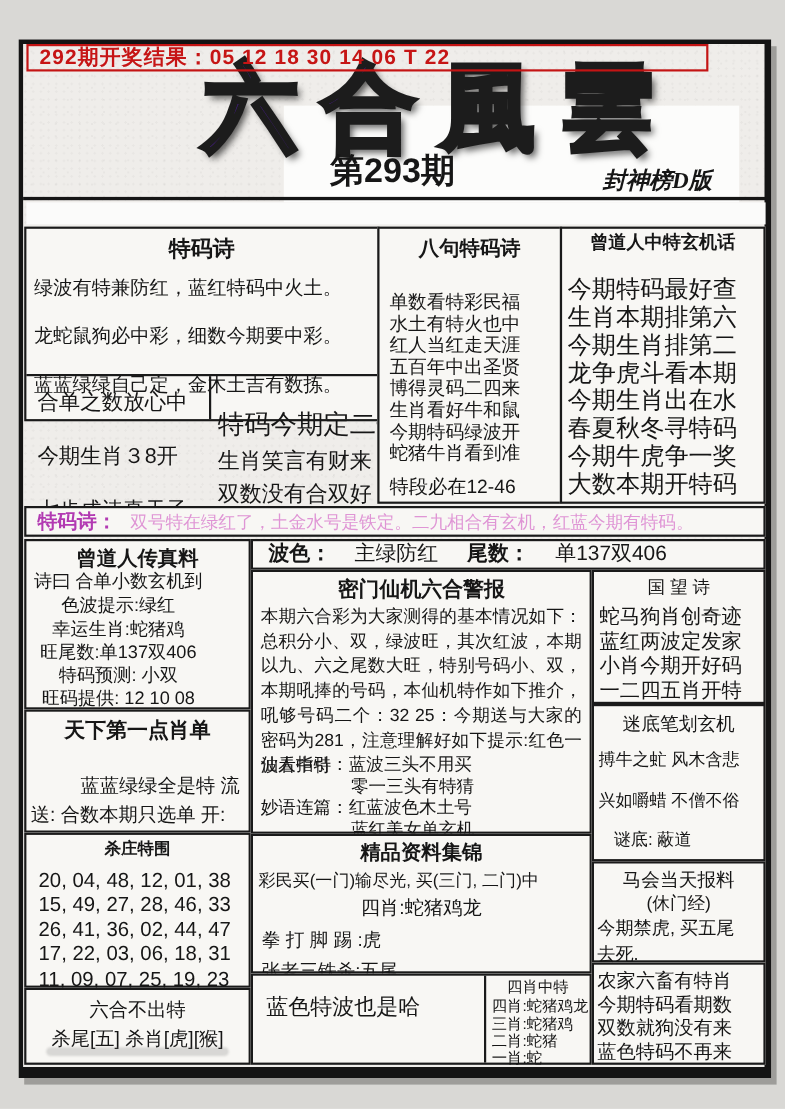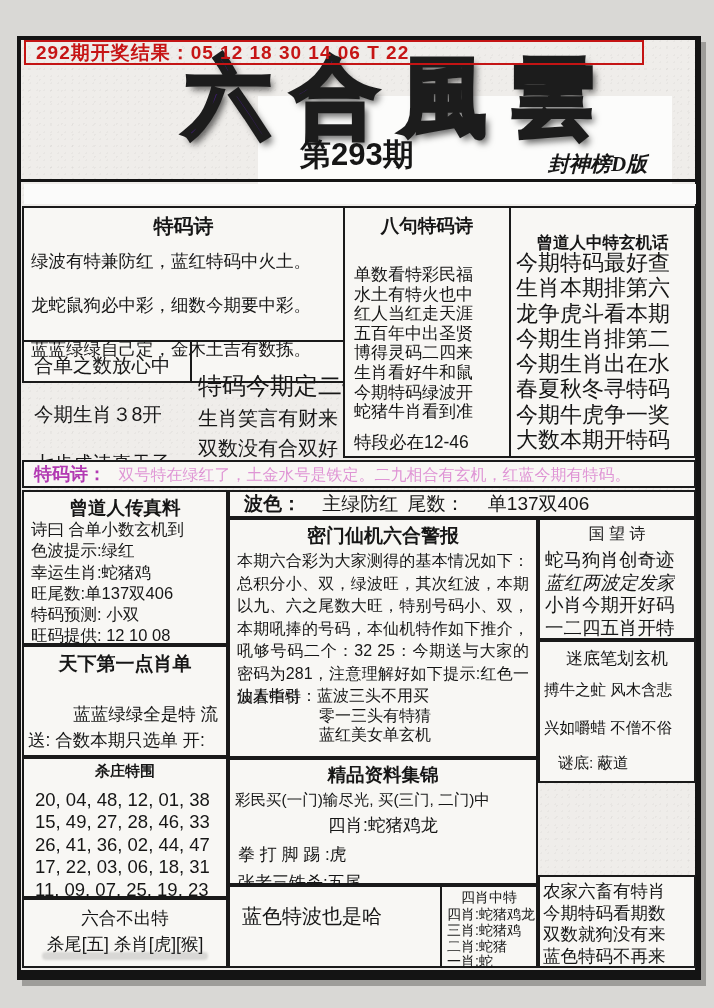--- a/index.html
+++ b/index.html
@@ -102,48 +102,48 @@
       <div class="ln" style="font-size:17px;line-height:19.6px;">五百年中出圣贤</div>
       <div class="ln" style="font-size:17px;line-height:19.6px;">博得灵码二四来</div>
       <div class="ln" style="font-size:17px;line-height:19.6px;">生肖看好牛和鼠</div>
       <div class="ln" style="font-size:17px;line-height:19.6px;">今期特码绿波开</div>
       <div class="ln" style="font-size:17px;line-height:19.6px;">蛇猪牛肖看到准</div>
     </div>
     <div class="ln" style="position:absolute;left:9px;top:222px;font-size:17.5px;">特段必在12-46</div>
   </div>
 
   <div class="box" style="left:509px;top:206px;width:187px;height:252px;">
-    <div class="ttl" style="font-size:16.5px;padding-top:24px;">曾道人中特玄机话</div>
+    <div class="ttl" style="font-size:16.5px;padding-top:1px;">曾道人中特玄机话</div>
     <div style="position:absolute;left:5px;top:42px;">
       <div class="ln" style="font-size:22px;line-height:25.3px;">今期特码最好查</div>
       <div class="ln" style="font-size:22px;line-height:25.3px;">生肖本期排第六</div>
+      <div class="ln" style="font-size:22px;line-height:25.3px;">今期生肖排第二</div>
       <div class="ln" style="font-size:22px;line-height:25.3px;">龙争虎斗看本期</div>
-      <div class="ln" style="font-size:22px;line-height:25.3px;">今期生肖排第二</div>
       <div class="ln" style="font-size:22px;line-height:25.3px;">今期生肖出在水</div>
       <div class="ln" style="font-size:22px;line-height:25.3px;">春夏秋冬寻特码</div>
       <div class="ln" style="font-size:22px;line-height:25.3px;">今期牛虎争一奖</div>
       <div class="ln" style="font-size:22px;line-height:25.3px;">大数本期开特码</div>
     </div>
   </div>
 
   <div class="box ln" style="left:22px;top:460px;width:674px;height:28px;line-height:24px;padding-left:10px;">
     <span style="color:#b23ab2;font-weight:bold;font-size:18px;">特码诗：</span>
     <span style="color:#df95d5;font-size:16px;margin-left:8px;">双号特在绿红了，土金水号是铁定。二九相合有玄机，红蓝今期有特码。</span>
   </div>
 
   <div class="box ln" style="left:228px;top:490px;width:468px;height:28px;line-height:24px;padding-left:14px;font-size:19px;">
     <span style="font-weight:bold;">波色：</span>
     <span style="margin-left:16px;">主绿防红</span>
-    <span style="font-weight:normal;margin-left:4px;">尾数：</span>
+    <span style="font-weight:bold;margin-left:21px;">尾数：</span>
     <span style="margin-left:18px;">单137双406</span>
   </div>
 
   <div class="box" style="left:22px;top:490px;width:206px;height:155px;">
     <div class="ttl" style="font-size:18.5px;padding-top:3px;">曾道人传真料</div>
-    <div style="position:absolute;left:7px;top:27px;">
+    <div style="position:absolute;left:7px;top:27px;text-align:center;">
       <div class="ln" style="font-size:16.5px;line-height:21.3px;">诗曰 合单小数玄机到</div>
       <div class="ln" style="font-size:16.5px;line-height:21.3px;">色波提示:绿红</div>
       <div class="ln" style="font-size:16.5px;line-height:21.3px;">幸运生肖:蛇猪鸡</div>
       <div class="ln" style="font-size:16.5px;line-height:21.3px;">旺尾数:单137双406</div>
       <div class="ln" style="font-size:16.5px;line-height:21.3px;">特码预测: 小双</div>
       <div class="ln" style="font-size:16.5px;line-height:21.3px;">旺码提供: 12 10 08</div>
     </div>
   </div>
 
   <div class="box" style="left:22px;top:645px;width:206px;height:112px;">
@@ -170,20 +170,23 @@
   </div>
 
   <div class="box" style="left:228px;top:518px;width:310px;height:240px;">
     <div class="ttl" style="font-size:19px;padding-top:3px;">密门仙机六合警报</div>
     <div style="padding:1px 7px 0 7px;font-size:16px;line-height:22.6px;text-align:justify;">本期六合彩为大家测得的基本情况如下：总积分小、双，绿波旺，其次红波，本期以九、六之尾数大旺，特别号码小、双，本期吼捧的号码，本仙机特作如下推介，吼够号码二个：32 25：今期送与大家的密码为281，注意理解好如下提示:红色一波看中特</div>
     <div style="position:absolute;left:7px;top:166px;">
       <div class="ln" style="font-size:16px;line-height:19.5px;">
         <span>仙人指引：</span><span>蓝波三头不用买</span>
       </div>
       <div class="ln" style="font-size:16px;line-height:19.5px;padding-left:82px;">零一三头有特猜</div>
+      <div class="ln" style="font-size:16px;line-height:19.5px;">
+        <span>妙语连篇：</span><span>红蓝波色木土号</span>
+      </div>
       <div class="ln" style="font-size:16px;line-height:19.5px;padding-left:82px;">蓝红美女单玄机</div>
     </div>
   </div>
 
   <div class="box" style="left:228px;top:758px;width:310px;height:127px;">
     <div class="ttl" style="font-size:18.5px;padding-top:2px;">精品资料集锦</div>
     <div class="ln" style="font-size:15.5px;padding:3px 0 0 5px;">彩民买(一门)输尽光, 买(三门, 二门)中</div>
     <div class="ln ttl" style="font-size:17.5px;padding-top:2px;font-weight:normal;">四肖:蛇猪鸡龙</div>
     <div class="ln" style="font-size:17px;padding:6px 0 0 8px;">拳 打 脚 踢 :虎</div>
     <div class="ln" style="font-size:17px;padding:5px 0 0 8px;">张老三铁杀:五尾</div>
@@ -202,33 +205,39 @@
         <div class="ln" style="font-size:14px;line-height:15.8px;">二肖:蛇猪</div>
         <div class="ln" style="font-size:14px;line-height:15.8px;">一肖:蛇</div>
       </div>
     </div>
   </div>
 
   <div class="box" style="left:538px;top:518px;width:158px;height:122px;">
     <div class="ttl" style="font-size:16px;padding-top:4px;font-weight:normal;">国 望 诗</div>
     <div style="position:absolute;left:5px;top:29px;">
       <div class="ln" style="font-size:18.5px;line-height:22.5px;">蛇马狗肖创奇迹</div>
-      <div class="ln" style="font-size:18.5px;line-height:22.5px;font-style:italic;">蓝红两波定发家</div>
+      <div class="ln" style="font-size:18.5px;line-height:22.5px;">蓝红两波定发家</div>
       <div class="ln" style="font-size:18.5px;line-height:22.5px;">小肖今期开好码</div>
       <div class="ln" style="font-size:18.5px;line-height:22.5px;">一二四五肖开特</div>
     </div>
   </div>
 
   <div class="box" style="left:538px;top:640px;width:158px;height:143px;">
     <div class="ttl" style="font-size:17px;padding-top:5px;font-weight:normal;">迷底笔划玄机</div>
     <div class="ln" style="position:absolute;left:4px;top:38px;font-size:15.5px;">搏牛之虻 风木含悲</div>
     <div class="ln" style="position:absolute;left:4px;top:76px;font-size:15.5px;">兴如嚼蜡 不僧不俗</div>
     <div class="ln" style="position:absolute;left:18px;top:111px;font-size:15.5px;">谜底: 蔽道</div>
   </div>
 
+  <div class="box" style="left:538px;top:783px;width:158px;height:92px;">
+    <div class="ttl" style="font-size:17px;padding-top:3px;font-weight:normal;">马会当天报料</div>
+    <div class="ttl" style="font-size:16px;font-weight:normal;">(休门经)</div>
+    <div class="ln" style="font-size:16.5px;padding:1px 0 0 3px;">今期禁虎, 买五尾</div>
+    <div class="ln" style="font-size:16.5px;padding:2px 0 0 3px;">去死.</div>
+  </div>
 
   <div class="box" style="left:538px;top:875px;width:158px;height:93px;">
     <div style="padding:4px 0 0 3px;">
       <div class="ln" style="font-size:17.5px;line-height:21.5px;">农家六畜有特肖</div>
       <div class="ln" style="font-size:17.5px;line-height:21.5px;">今期特码看期数</div>
       <div class="ln" style="font-size:17.5px;line-height:21.5px;">双数就狗没有来</div>
       <div class="ln" style="font-size:17.5px;line-height:21.5px;">蓝色特码不再来</div>
     </div>
   </div>
 

